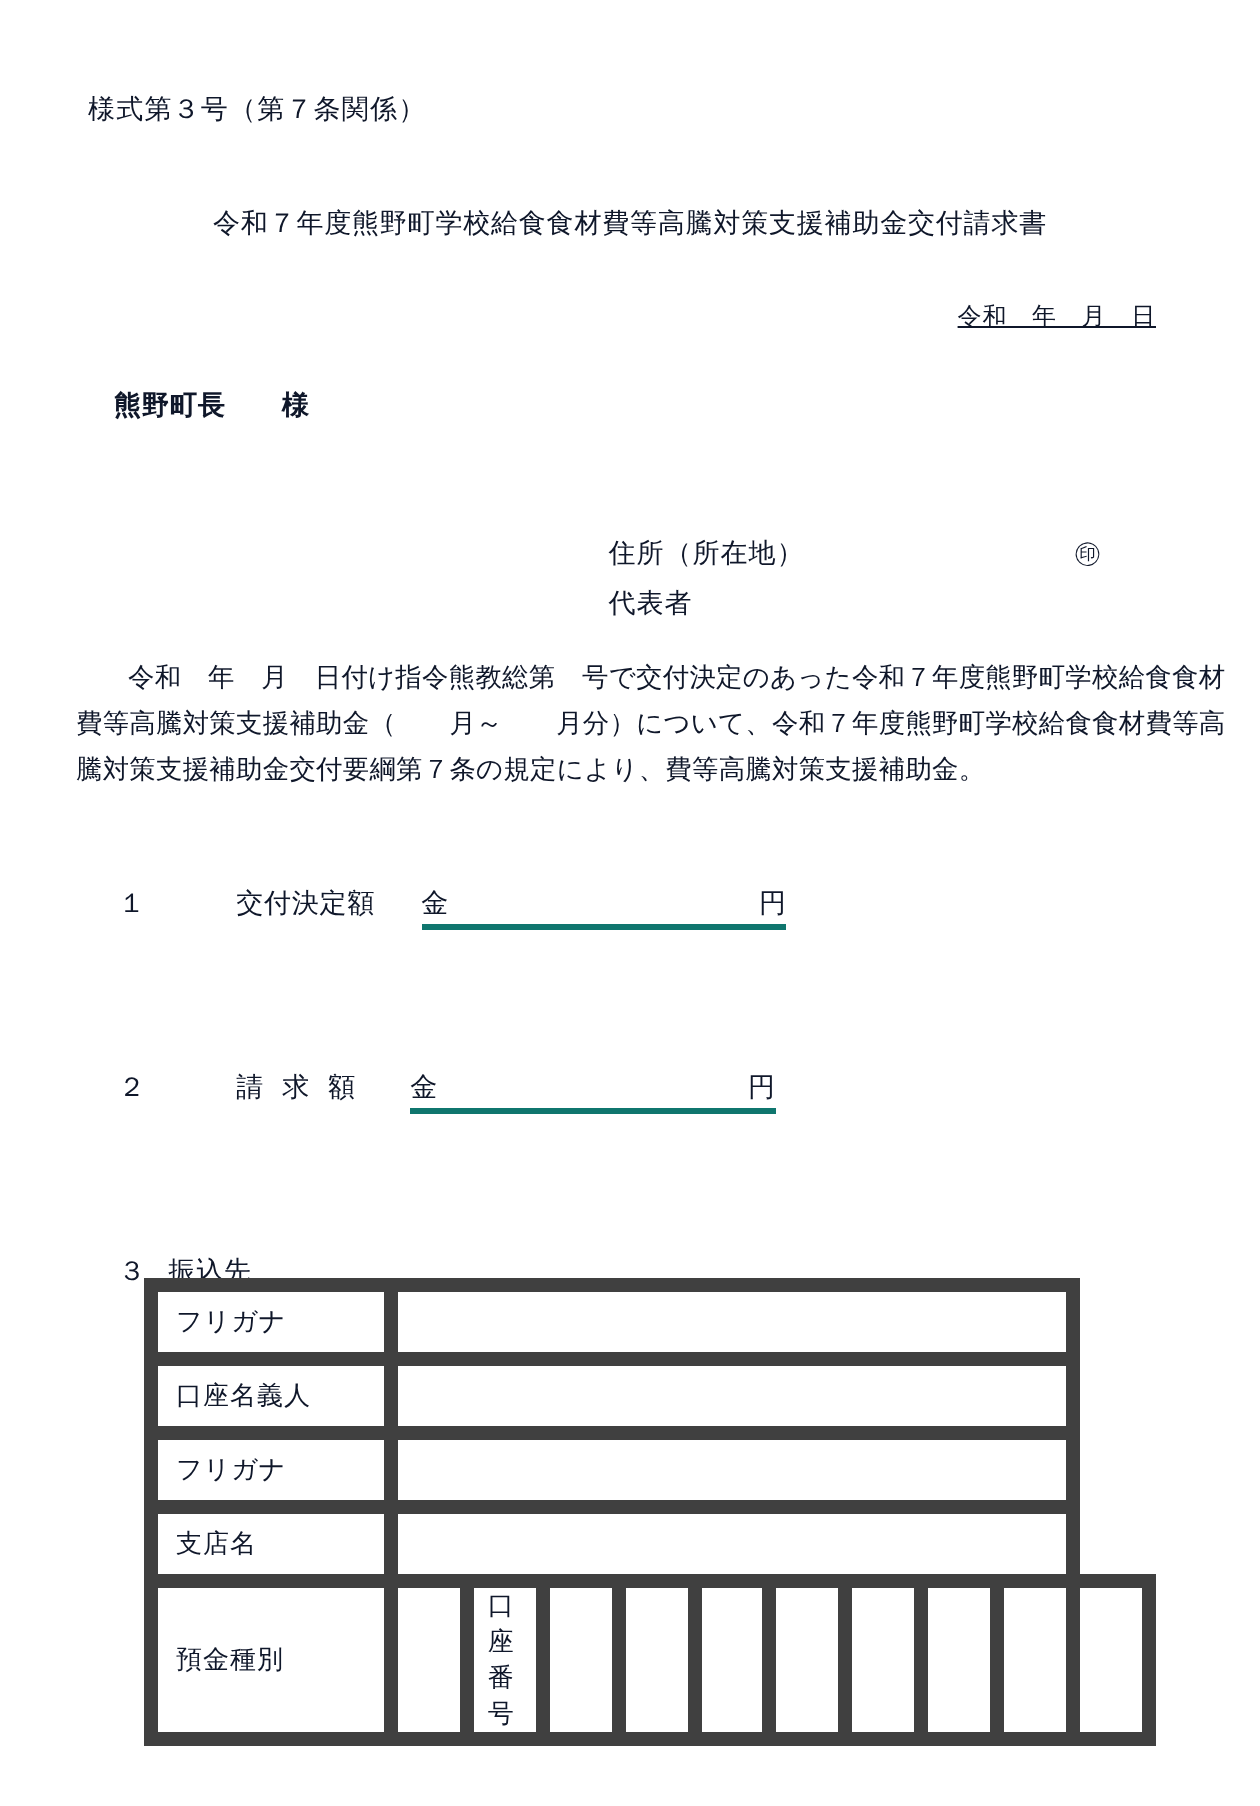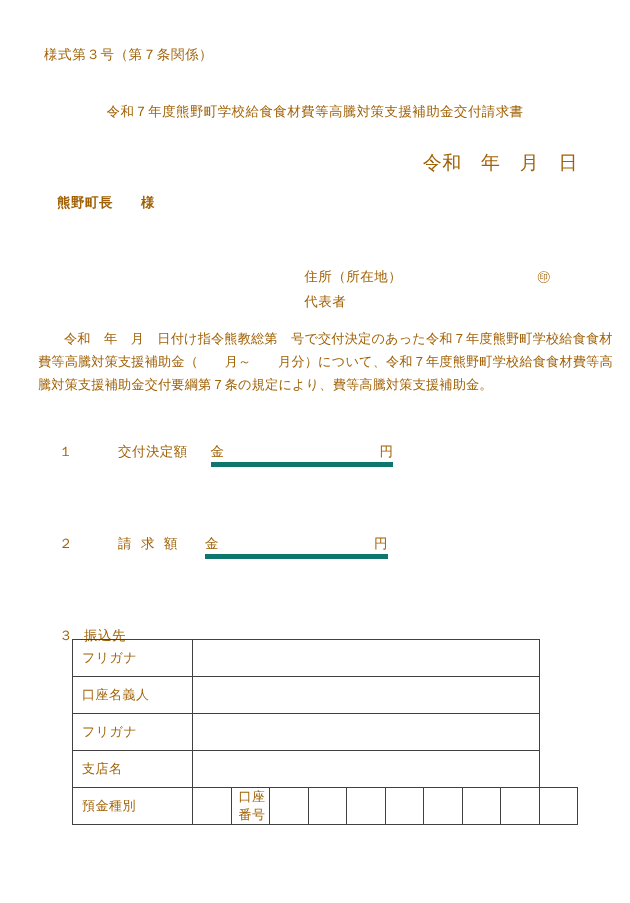--- a/index.html
+++ b/index.html
@@ -6,21 +6,21 @@
   html, body {
     margin: 0;
     padding: 0;
     background: #ffffff;
   }
   .page {
     position: relative;
     width: 630px;
     height: 903px;
     background: #ffffff;
-    color: #a16207;
+    color: #0f172a;
     font-family: "Liberation Serif", "DejaVu Serif", serif;
     overflow: hidden;
     box-sizing: border-box;
   }
 
   
   .form-no {
     position: absolute;
     left: 44px;
     top: 46px;
@@ -39,23 +39,24 @@
     font-size: 13.5px;
     letter-spacing: 0.4px;
     white-space: pre;
   }
 
   
   .date-line {
     position: absolute;
     right: 52px;
     top: 150px;
-    font-size: 19px;
-    letter-spacing: 0.4px;
-    white-space: pre;
+    font-size: 12px;
+    letter-spacing: 0.4px;
+    white-space: pre;
+    text-decoration: underline;
   }
 
   
   .addressee {
     position: absolute;
     left: 57px;
     top: 194px;
     font-size: 13.5px;
     letter-spacing: 0.5px;
     white-space: pre;
@@ -114,21 +115,21 @@
   }
   .amount-item .label {
     display: inline-block;
     margin-left: 34px;
   }
   .amount-item .label.spaced {
     letter-spacing: 9.5px;
   }
   .amount-line {
     display: inline-block;
-    border-bottom: 5px solid #0f766e;
+    border-bottom: 3px solid #0f766e;
     padding-bottom: 1px;
   }
   .amount-line .yen-pre { }
   .amount-line .blank {
     display: inline-block;
     width: 155px;
   }
   .amount-line .yen-post { }
 
   #item-decided { left: 44px; top: 427px; }
@@ -152,21 +153,21 @@
   .bank-table {
     position: absolute;
     left: 72px;
     top: 639px;
     width: 506px;
     border-collapse: collapse;
     table-layout: fixed;
     font-size: 13px;
   }
   .bank-table td {
-    border: 1px solid #404040;
+    border: 7px solid #404040;
     height: 37px;
     padding: 0 0 0 9px;
     vertical-align: middle;
     letter-spacing: 0.5px;
     box-sizing: border-box;
   }
   .bank-table td.label-cell {
     width: 120px;
   }
   .bank-table td.value-cell {

